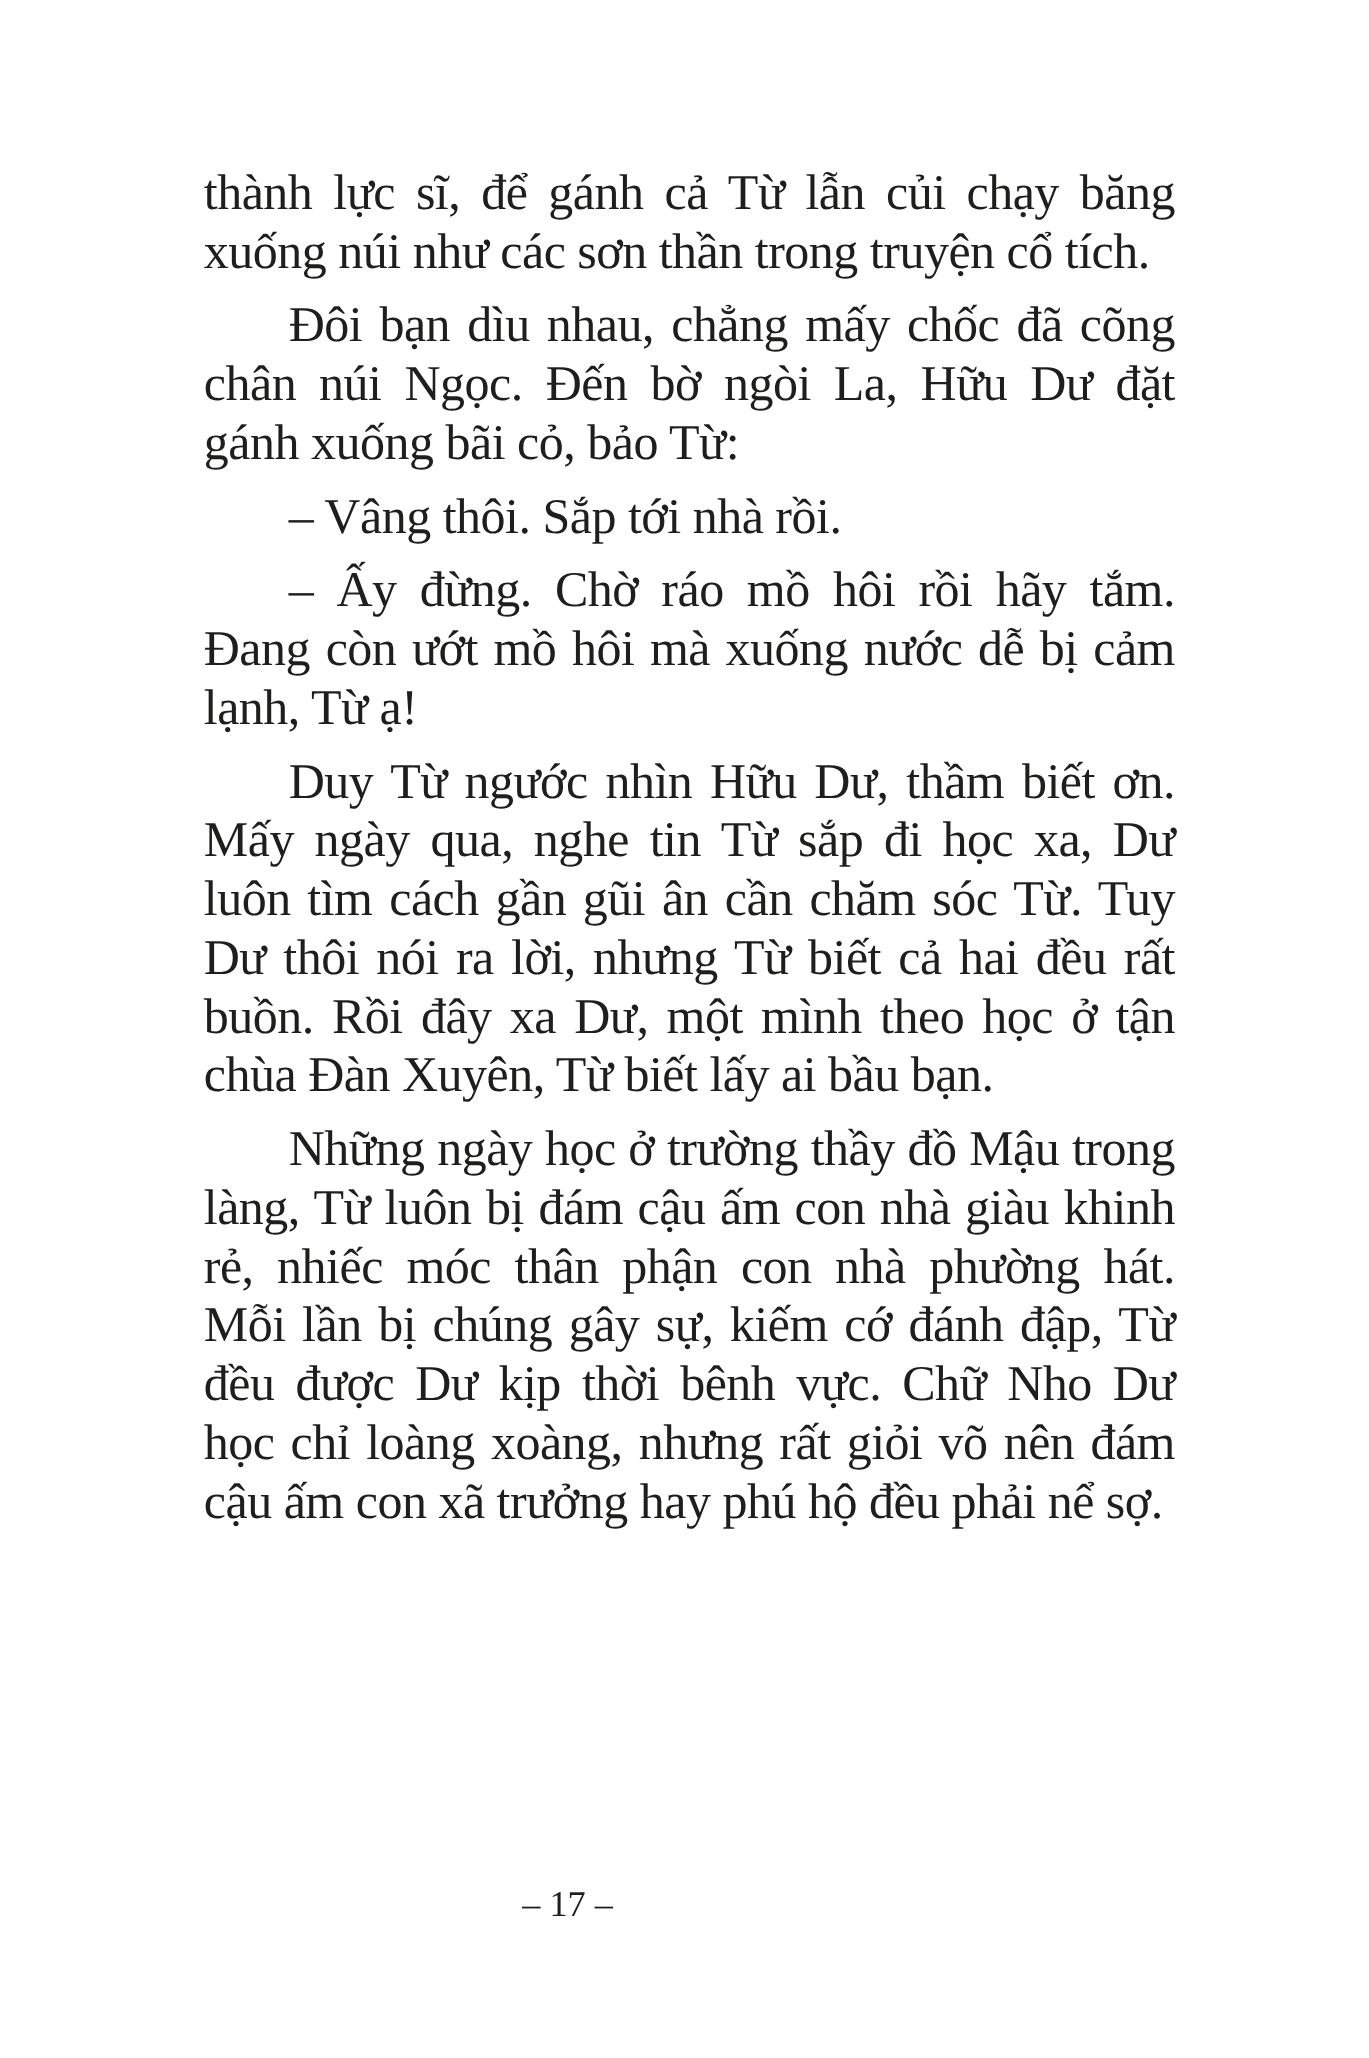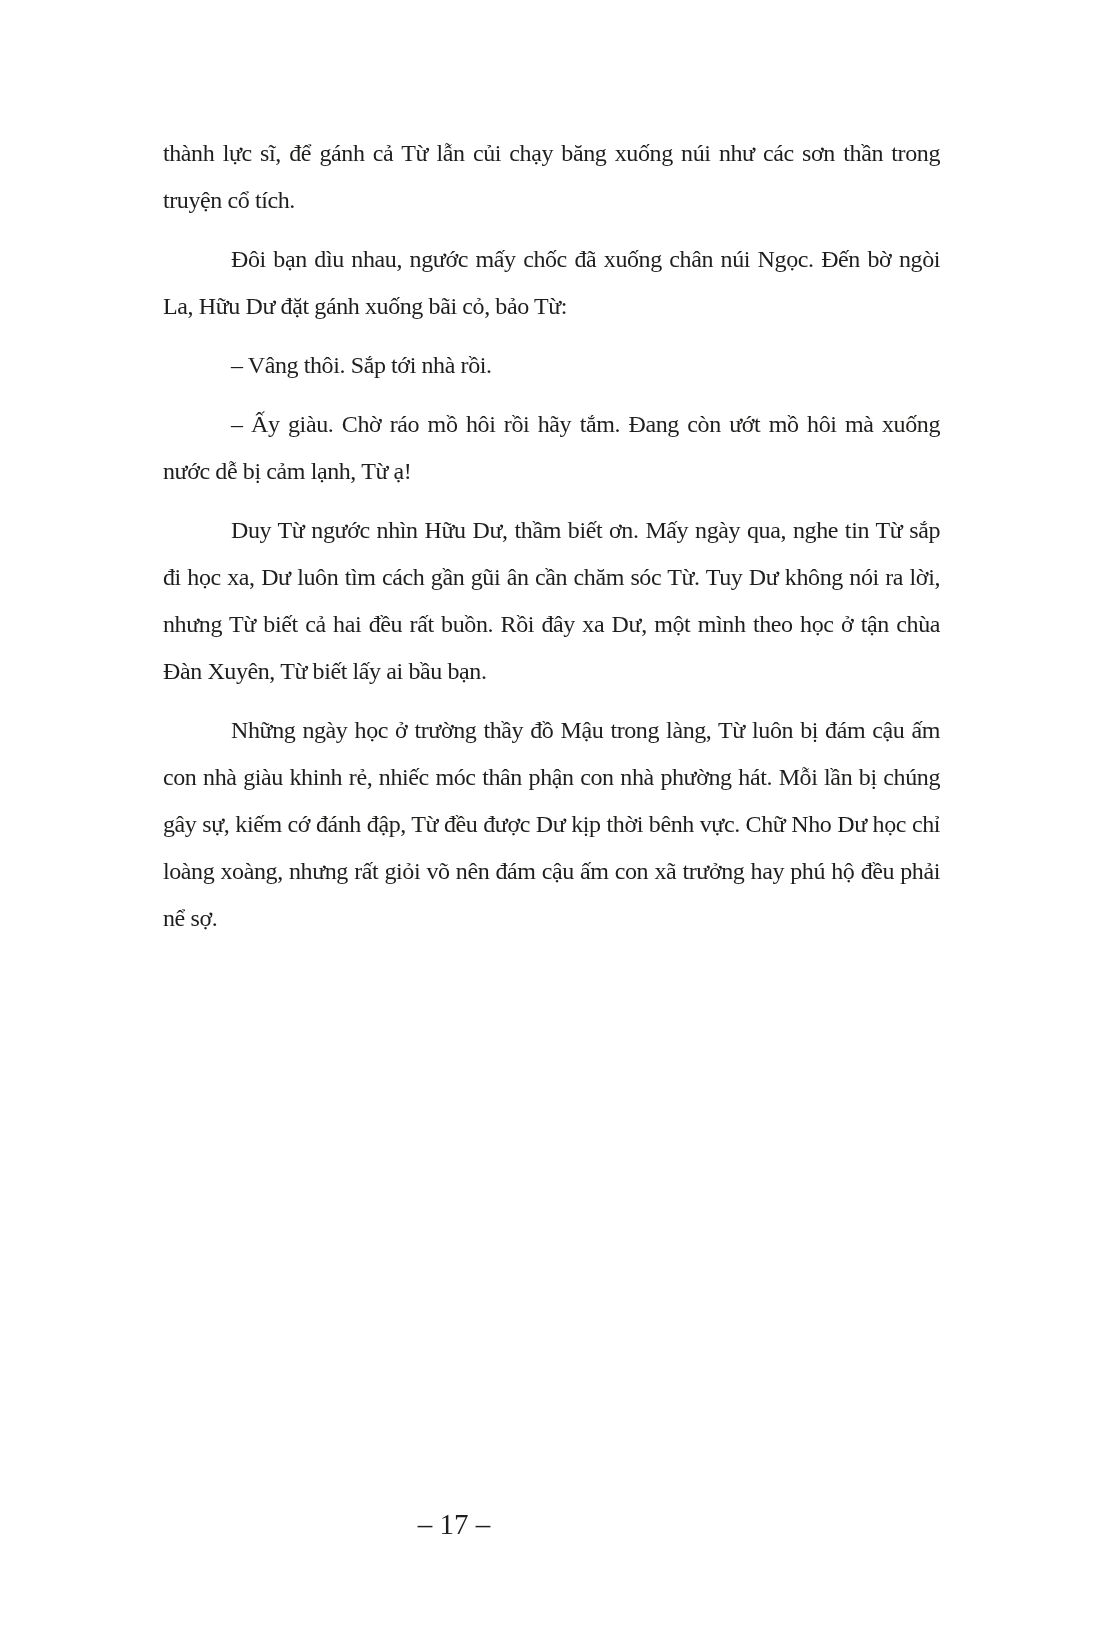--- a/index.html
+++ b/index.html
@@ -16,21 +16,21 @@
     width: 1095px;
     height: 1646px;
     background: #ffffff;
     overflow: hidden;
   }
   .text-block {
     position: absolute;
     left: 163px;
     top: 130px;
     width: 777px;
-    font-size: 24px;
+    font-size: 40px;
     line-height: 47px;
     letter-spacing: -0.4px;
     text-align: justify;
     color: #1e1e1c;
   }
   .para {
     margin: 0 0 12px 0;
     text-indent: 68px;
   }
   .para.no-indent {
@@ -45,23 +45,23 @@
     font-size: 29px;
     color: #1e1e1c;
   }
 </style>
 </head>
 <body style="background: rgb(255, 255, 255);">
 
 <div class="page" style="background: rgb(255, 255, 255);">
   <main class="text-block" style="color: rgb(30, 30, 28);">
     <p class="para no-indent">thành lực sĩ, để gánh cả Từ lẫn củi chạy băng xuống núi như các sơn thần trong truyện cổ tích.</p>
-    <p class="para">Đôi bạn dìu nhau, ngước mấy chốc đã xuống chân núi Ngọc. Đến bờ ngòi La, Hữu Dư đặt gánh xuống bãi cỏ, bảo Từ:</p>
+    <p class="para">Đôi bạn dìu nhau, chẳng mấy chốc đã cõng chân núi Ngọc. Đến bờ ngòi La, Hữu Dư đặt gánh xuống bãi cỏ, bảo Từ:</p>
     <p class="para">– Vâng thôi. Sắp tới nhà rồi.</p>
-    <p class="para">– Ấy giàu. Chờ ráo mồ hôi rồi hãy tắm. Đang còn ướt mồ hôi mà xuống nước dễ bị cảm lạnh, Từ ạ!</p>
-    <p class="para">Duy Từ ngước nhìn Hữu Dư, thầm biết ơn. Mấy ngày qua, nghe tin Từ sắp đi học xa, Dư luôn tìm cách gần gũi ân cần chăm sóc Từ. Tuy Dư không nói ra lời, nhưng Từ biết cả hai đều rất buồn. Rồi đây xa Dư, một mình theo học ở tận chùa Đàn Xuyên, Từ biết lấy ai bầu bạn.</p>
+    <p class="para">– Ấy đừng. Chờ ráo mồ hôi rồi hãy tắm. Đang còn ướt mồ hôi mà xuống nước dễ bị cảm lạnh, Từ ạ!</p>
+    <p class="para">Duy Từ ngước nhìn Hữu Dư, thầm biết ơn. Mấy ngày qua, nghe tin Từ sắp đi học xa, Dư luôn tìm cách gần gũi ân cần chăm sóc Từ. Tuy Dư thôi nói ra lời, nhưng Từ biết cả hai đều rất buồn. Rồi đây xa Dư, một mình theo học ở tận chùa Đàn Xuyên, Từ biết lấy ai bầu bạn.</p>
     <p class="para">Những ngày học ở trường thầy đồ Mậu trong làng, Từ luôn bị đám cậu ấm con nhà giàu khinh rẻ, nhiếc móc thân phận con nhà phường hát. Mỗi lần bị chúng gây sự, kiếm cớ đánh đập, Từ đều được Dư kịp thời bênh vực. Chữ Nho Dư học chỉ loàng xoàng, nhưng rất giỏi võ nên đám cậu ấm con xã trưởng hay phú hộ đều phải nể sợ.</p>
   </main>
 
   <footer class="footer" style="color: rgb(30, 30, 28);">
     <span>– 17 –</span>
   </footer>
 </div>
 
 </body></html>

